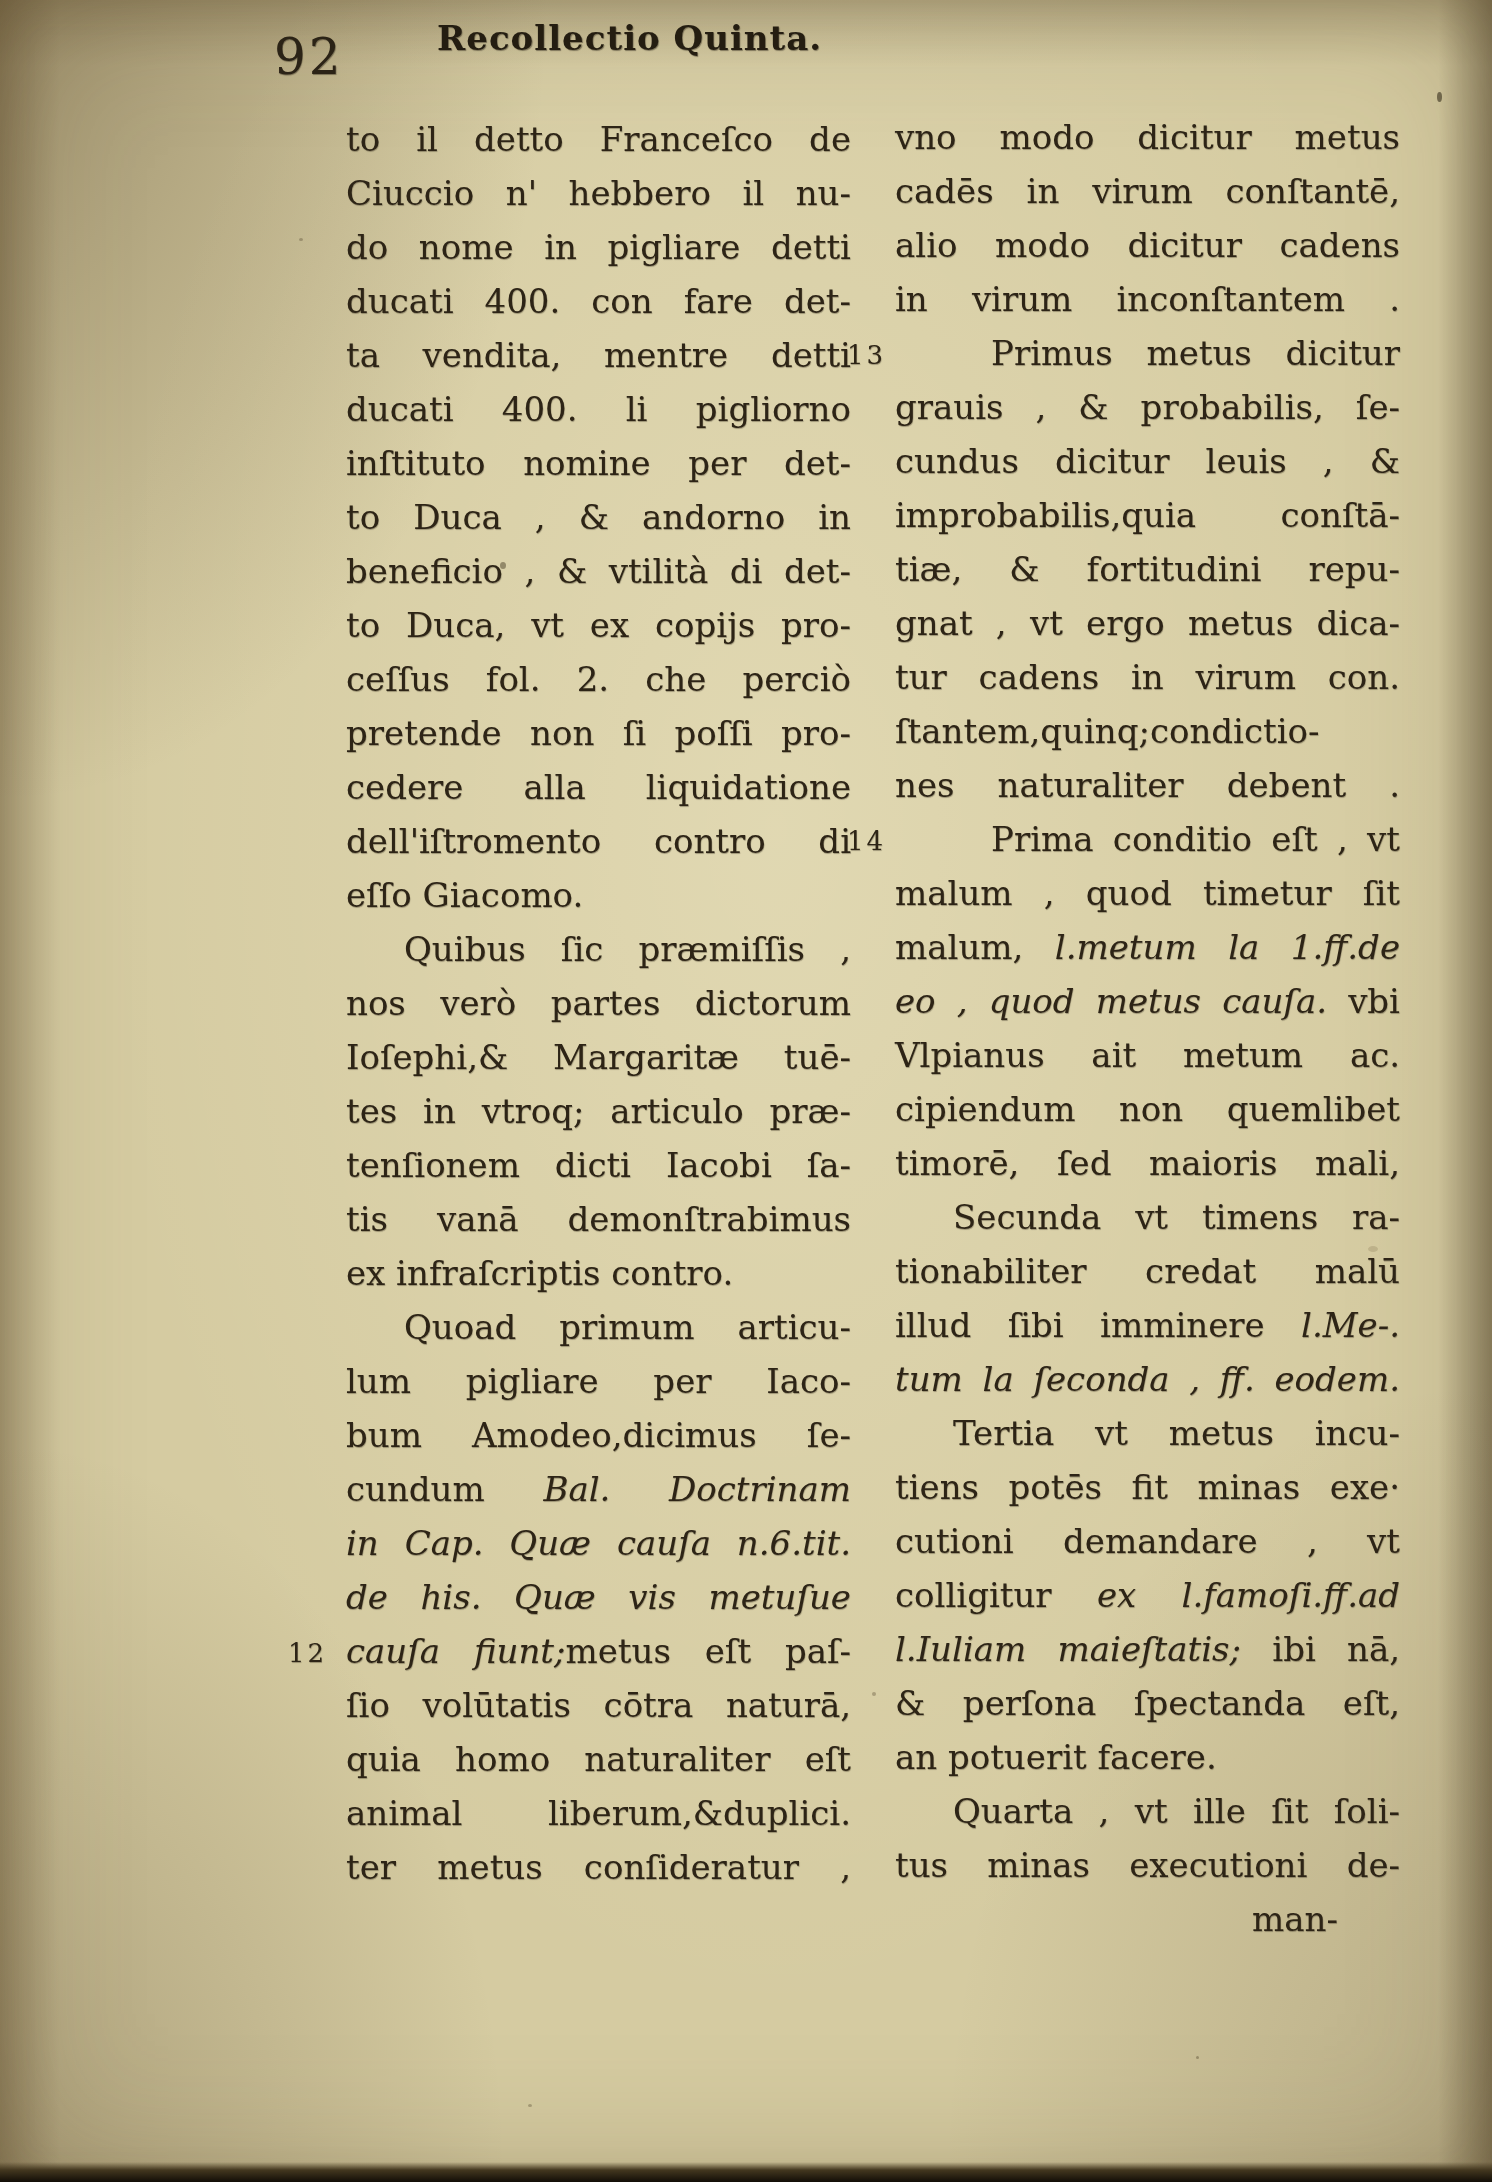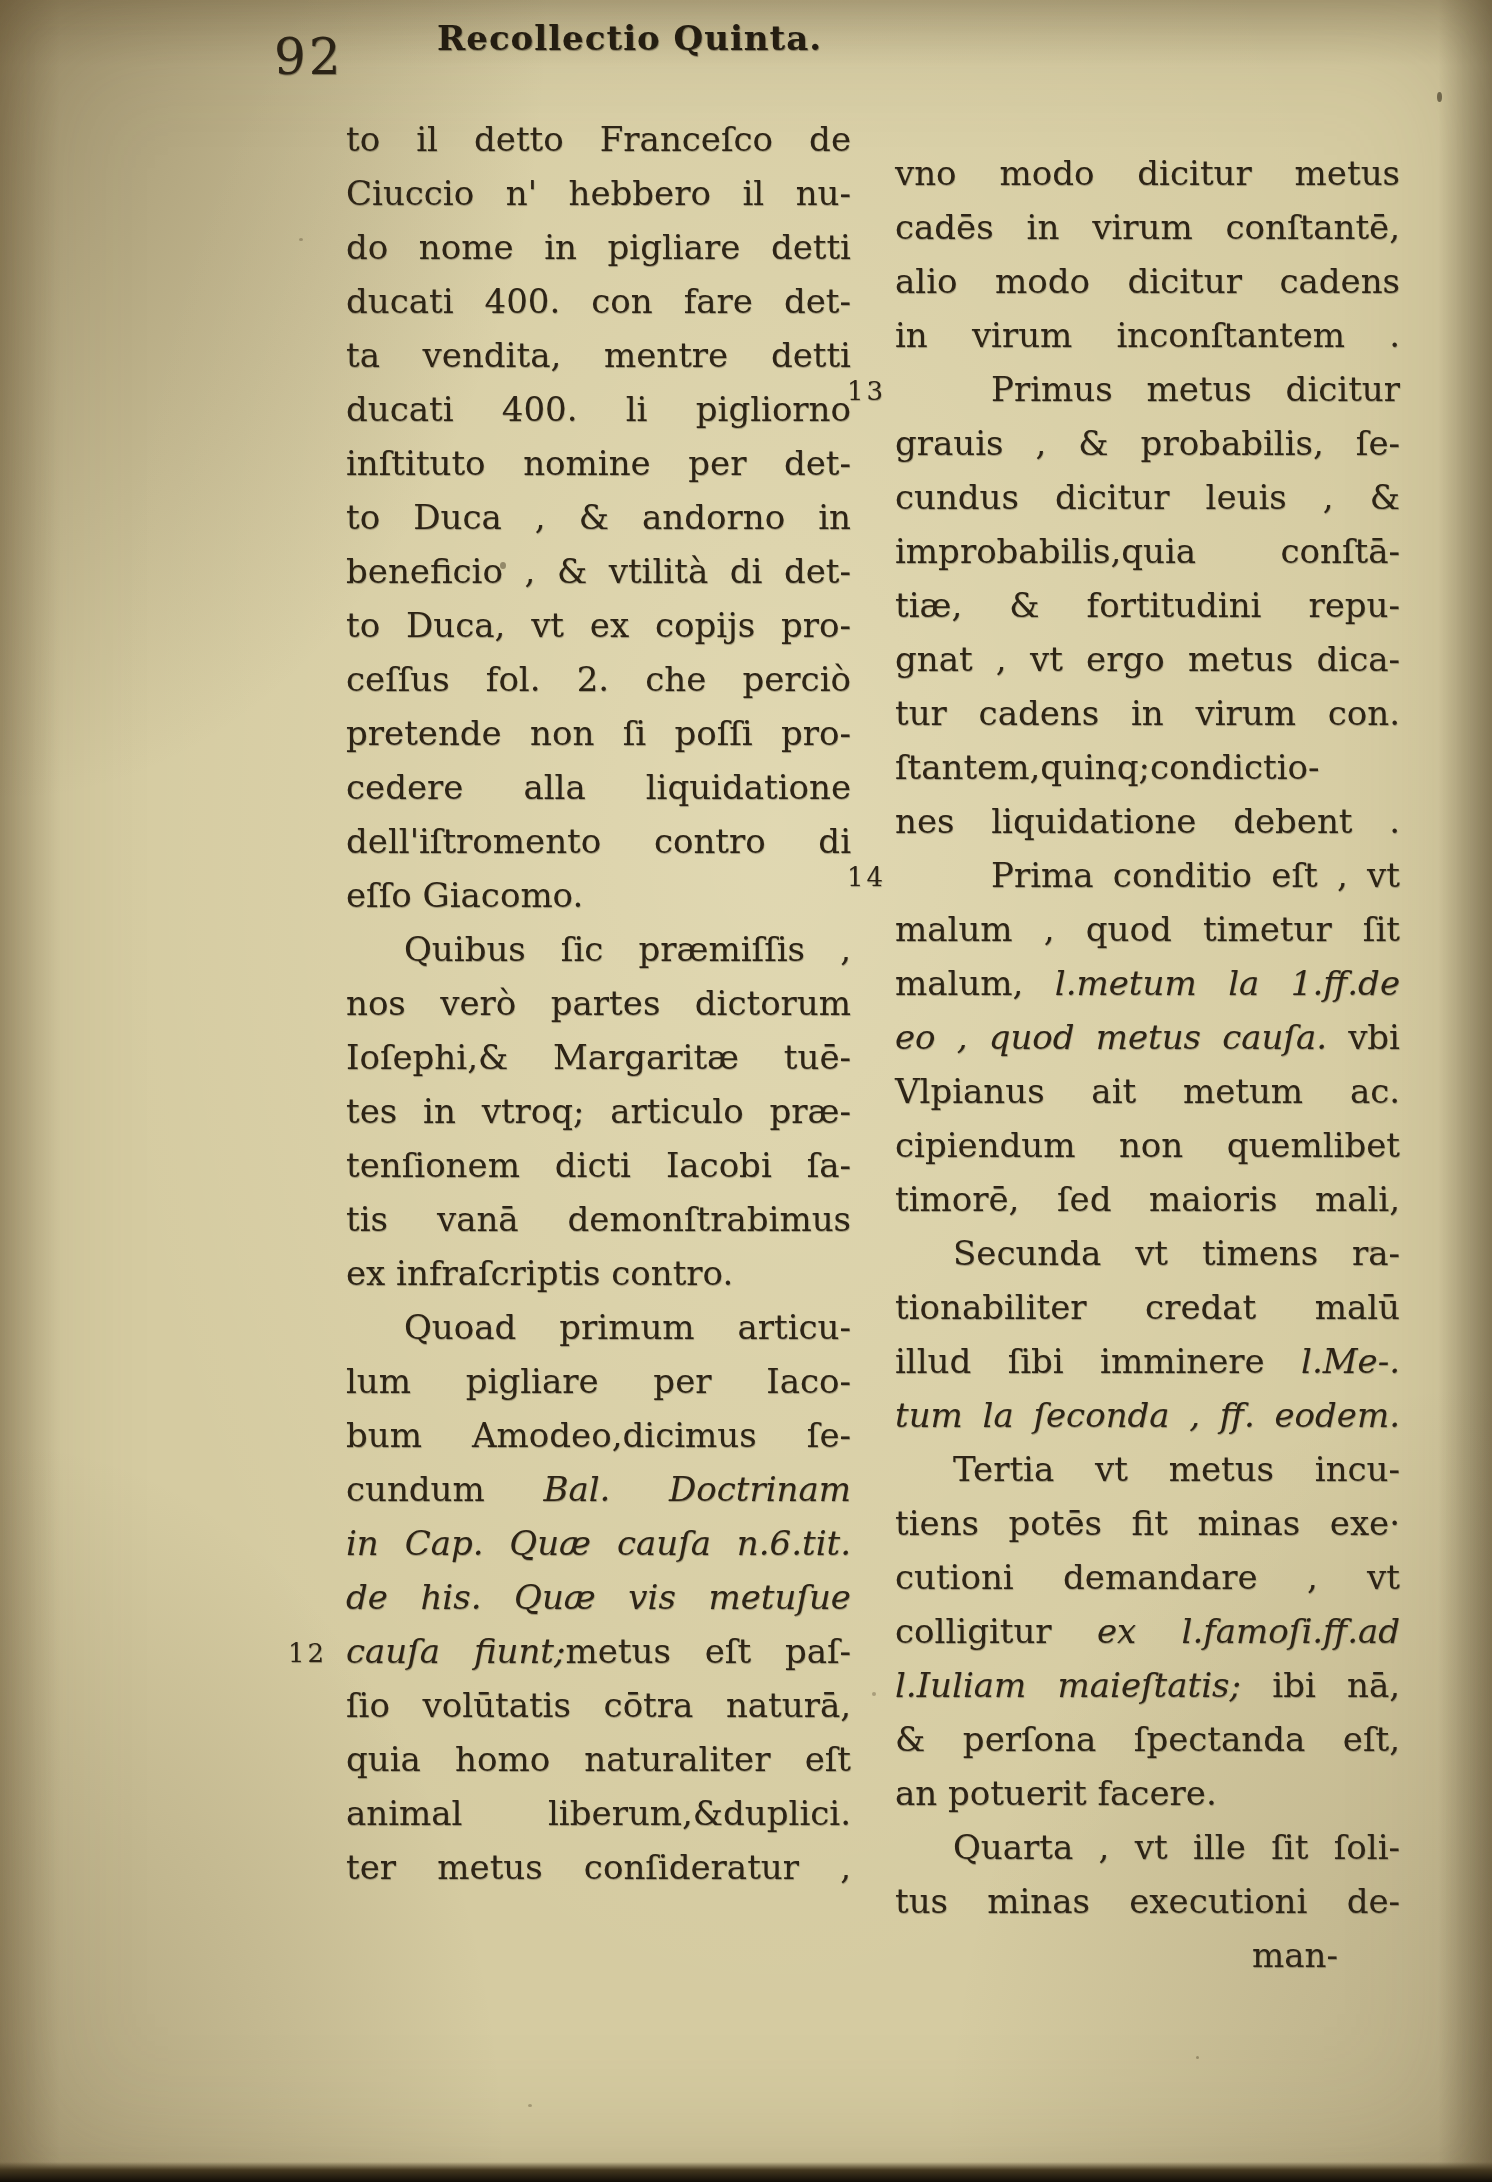--- a/index.html
+++ b/index.html
@@ -29,21 +29,21 @@
     position:absolute; left:437px; top:18px;
     font-size:34px; font-weight:700; letter-spacing:1px; color:#241d11;
     text-shadow:0.8px 0.8px 1px rgba(36,29,17,.45);
   }
   .col{
     position:absolute; width:505px;
     font-size:34px; line-height:54px;
     text-shadow:0.5px 0.5px 0.7px rgba(45,36,22,.35);
   }
   .col-left{left:346px; top:112px;}
-  .col-right{left:895px; top:110px;margin-top:36px;}
+  .col-right{left:895px; top:110px;}
   .line{
     position:relative; height:54px; overflow:visible;
     text-align:justify; text-align-last:justify;
   }
   .line.no-just{text-align:left; text-align-last:left;}
   .line.cw{text-align:right; text-align-last:right; padding-right:62px;}
   .line.ind1{padding-left:58px;}
   .line.ind2{padding-left:96px;}
   .it{font-style:italic;}
   .mnum{
@@ -113,21 +113,21 @@
       <div class="line"><span>alio modo dicitur cadens</span></div>
       <div class="line"><span>in virum inconſtantem .</span></div>
       <div class="line ind2"><span class="mnum">13</span><span>Primus metus dicitur</span></div>
       <div class="line"><span>grauis , &amp; probabilis, ſe-</span></div>
       <div class="line"><span>cundus dicitur leuis , &amp;</span></div>
       <div class="line"><span>improbabilis,quia conſtā-</span></div>
       <div class="line"><span>tiæ, &amp; fortitudini repu-</span></div>
       <div class="line"><span>gnat , vt ergo metus dica-</span></div>
       <div class="line"><span>tur cadens in virum con.</span></div>
       <div class="line"><span>ſtantem,quinq;condictio-</span></div>
-      <div class="line"><span>nes liquidatione debent .</span></div>
+      <div class="line"><span>nes naturaliter debent .</span></div>
       <div class="line ind2"><span class="mnum">14</span><span>Prima conditio eſt , vt</span></div>
       <div class="line"><span>malum , quod timetur ſit</span></div>
       <div class="line"><span>malum, </span><span class="it">l.metum la 1.ff.de</span></div>
       <div class="line"><span class="it">eo , quod metus cauſa.</span><span> vbi</span></div>
       <div class="line"><span>Vlpianus ait metum ac.</span></div>
       <div class="line"><span>cipiendum non quemlibet</span></div>
       <div class="line"><span>timorē, ſed maioris mali,</span></div>
       <div class="line ind1"><span>Secunda vt timens ra-</span></div>
       <div class="line"><span>tionabiliter credat malū</span></div>
       <div class="line"><span>illud ſibi imminere </span><span class="it">l.Me-.</span></div>

